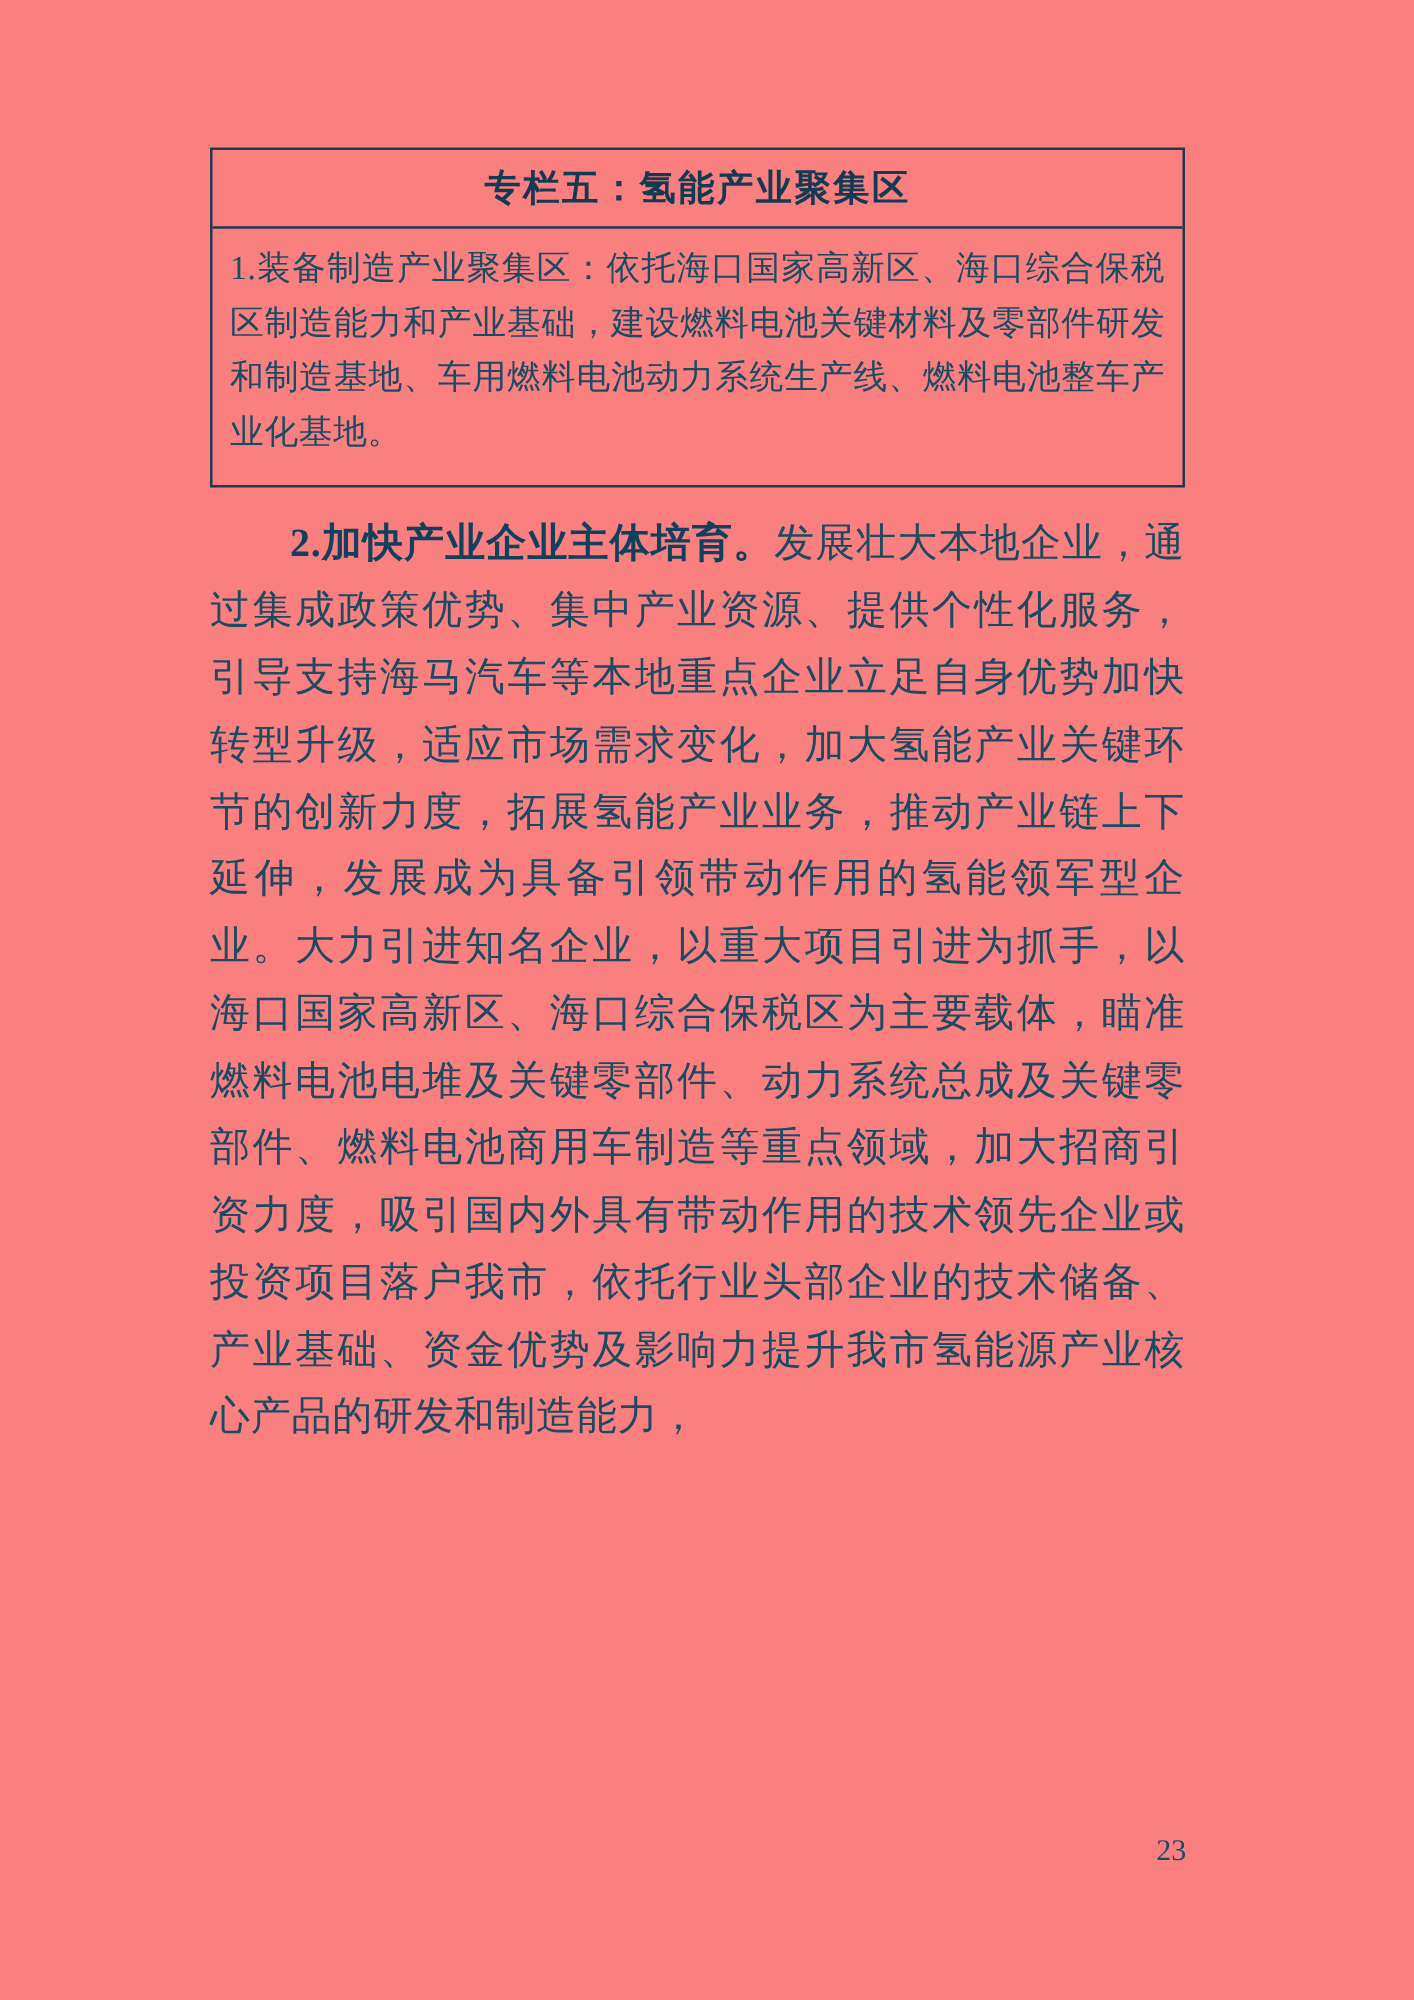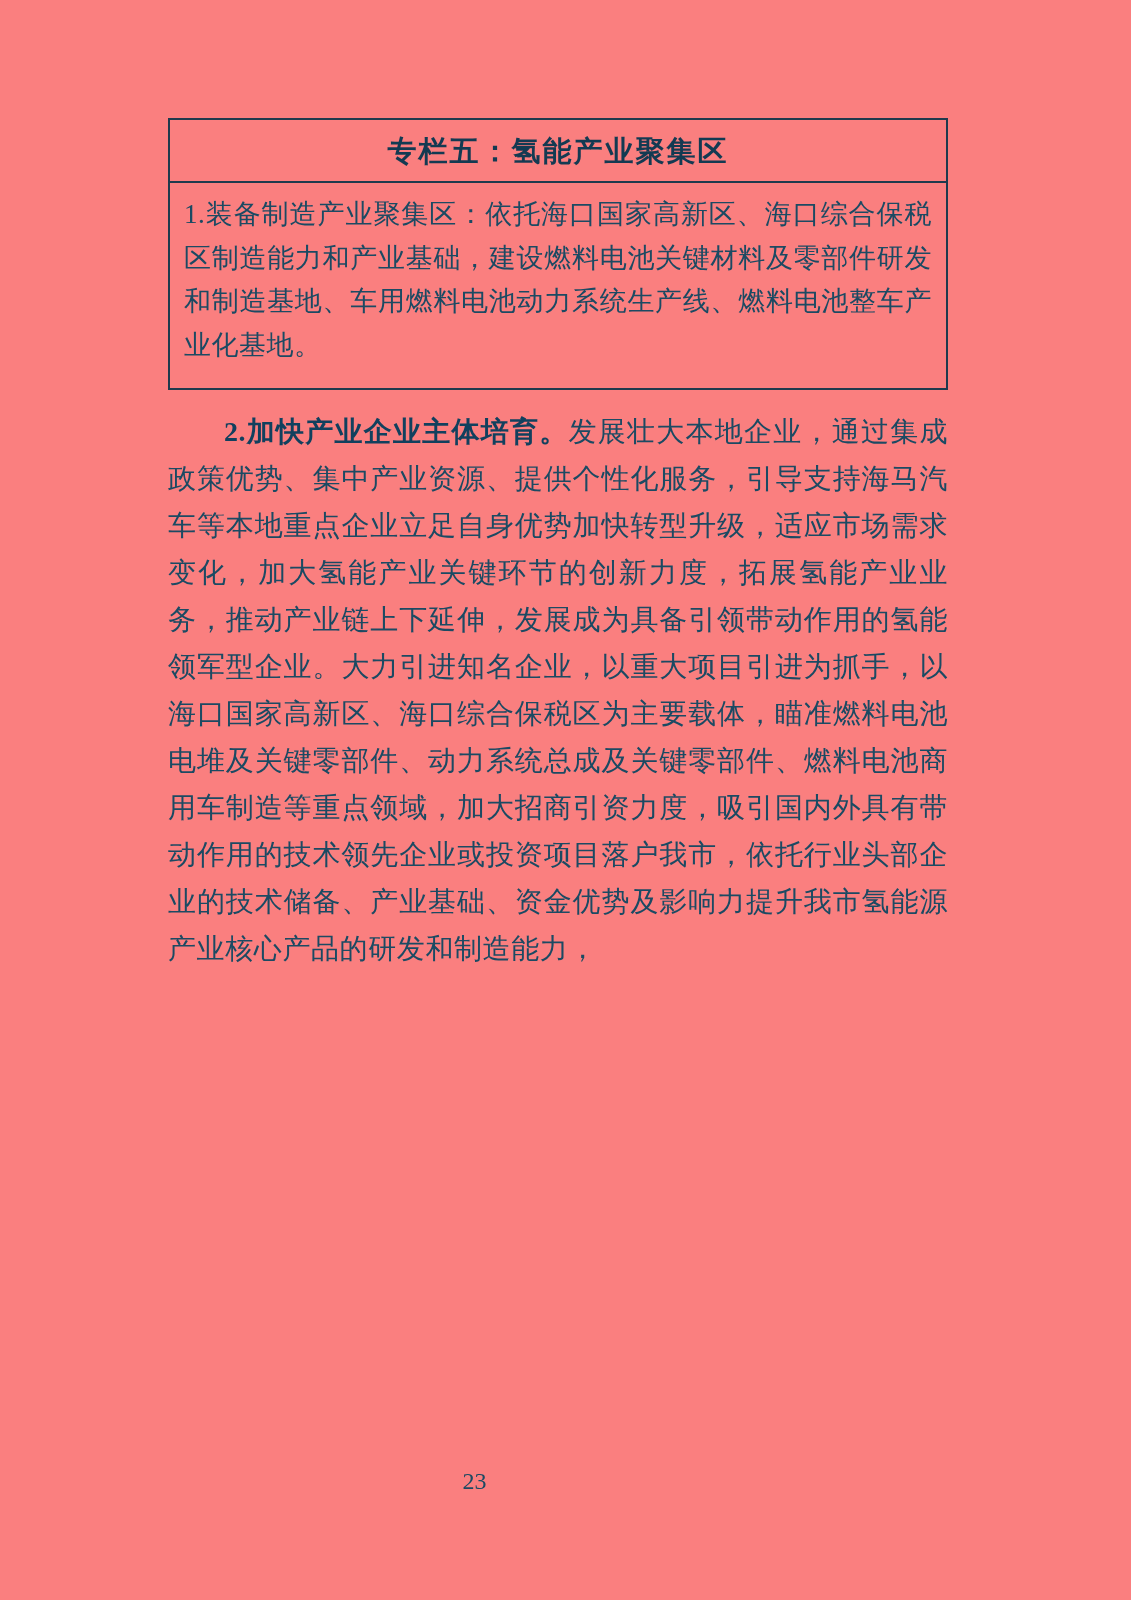--- a/index.html
+++ b/index.html
@@ -51,21 +51,21 @@
     color: #1b4a63;
     line-height: 1.62;
     text-align: justify;
     text-justify: inter-ideograph;
     margin: 0 0 4px 0;
     letter-spacing: 0.5px;
   }
 
   
   .main-p {
-    font-size: 28px;
+    font-size: 32px;
     color: #1b4a63;
     line-height: 1.68;
     text-align: justify;
     text-justify: inter-ideograph;
     margin: 18px 0 0 0;
     letter-spacing: 0.6px;
   }
   .main-p .lead {
     font-weight: bold;
     color: #11405e;
@@ -73,21 +73,21 @@
   .indent {
     text-indent: 2em;
   }
 
   
   .page-number {
     position: absolute;
     left: 0;
     right: 0;
     top: 1468px;
-    text-align: center;
+    text-align: right;
     font-size: 24px;
     color: #1b4a63;
     font-family: "Liberation Serif", serif;
   }
 </style>
 </head>
 <body>
 
 <div class="page">
   <div class="content">

